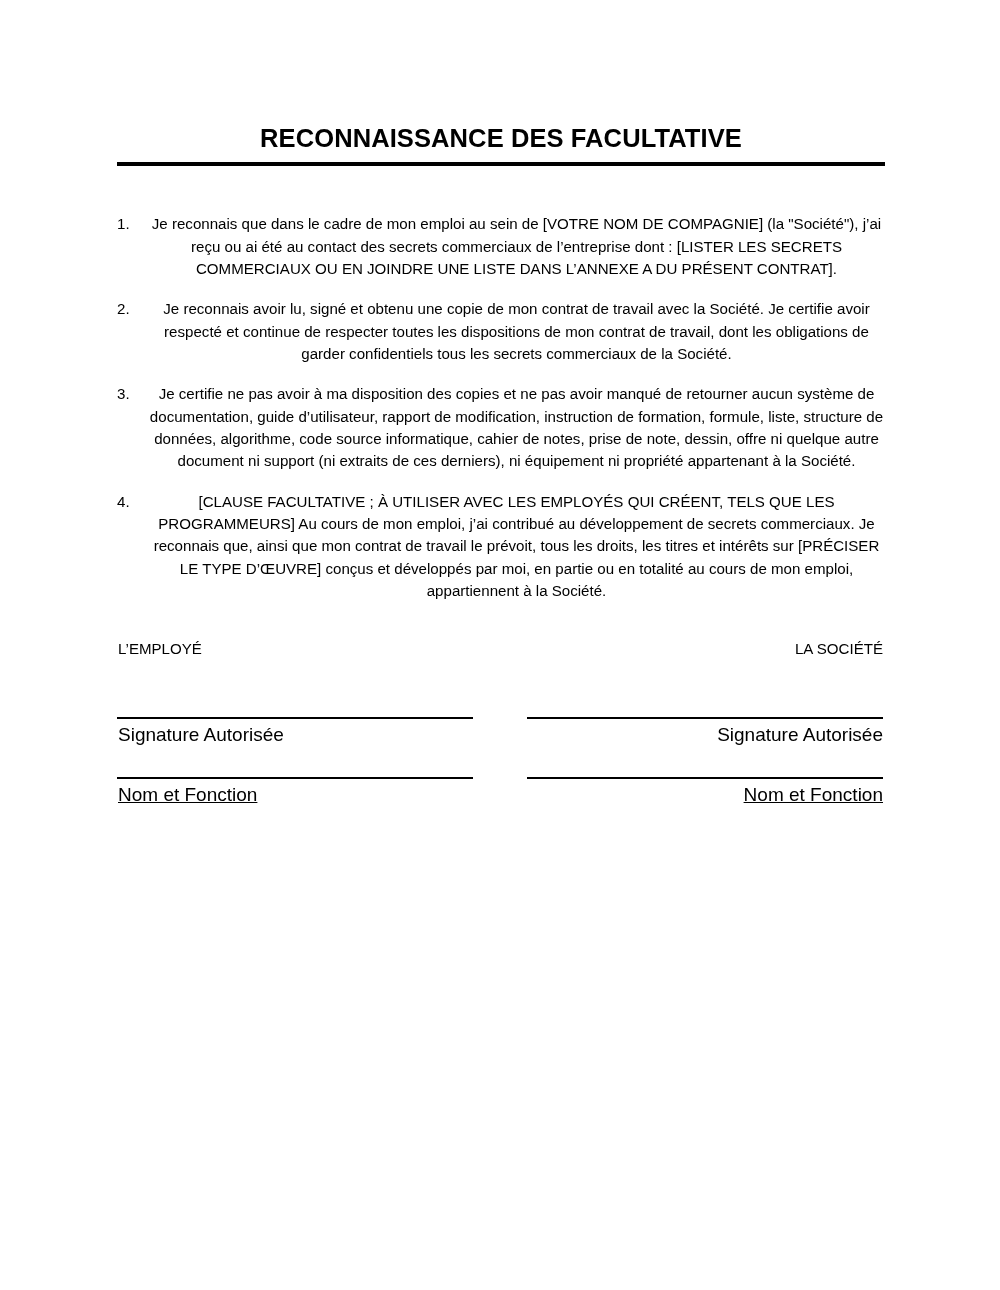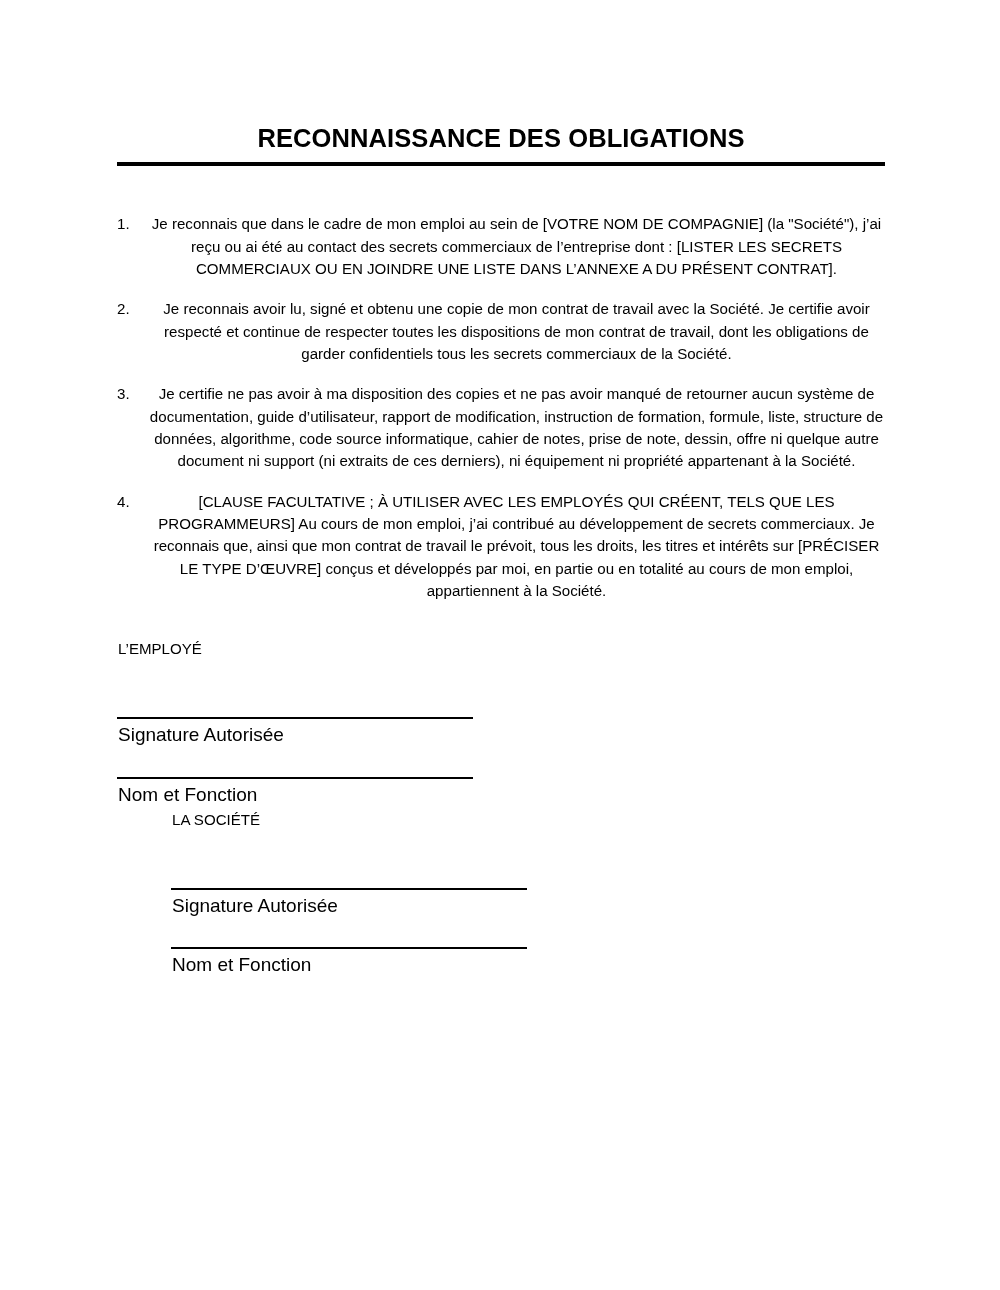--- a/index.html
+++ b/index.html
@@ -84,45 +84,47 @@
 
   .clause-text {
     display: block;
     text-align: center;
   }
 
   
   .sig-block {
     margin-top: 36px;
     display: flex;
-    flex-direction: column;
+    flex-direction: row;
     justify-content: flex-start;
   }
 
   .sig-col {
     width: 356px;
     flex: 0 0 auto;
   }
 
   .sig-col.right {
     margin-left: 54px;
+    text-align: right;
   }
 
   .sig-party {
     font-size: 15.1px;
     line-height: 1.4;
     margin: 0 0 0 1px;
   }
 
   .sig-field {
     margin-top: 58px;
   }
 
   .sig-field.second {
     margin-top: 28px;
+    text-decoration: underline;
   }
 
   .sig-line {
     height: 0;
     border-top: 2px solid #000000;
     width: 100%;
   }
 
   .sig-caption {
     font-size: 19px;
@@ -130,21 +132,21 @@
     margin-top: 3px;
     margin-left: 1px;
   }
 </style>
 </head>
 <body>
 
 <div class="page">
   <div class="content">
 
-    <h1 class="doc-title">RECONNAISSANCE DES OBLIGATIONS</h1>
+    <h1 class="doc-title">RECONNAISSANCE DES FACULTATIVE</h1>
 
     <div class="title-rule"></div>
 
     <ol class="clause-list">
 
       <li class="clause">
         <span class="clause-num">1.</span>
         <span class="clause-text">Je reconnais que dans le cadre de mon emploi au sein de [VOTRE NOM DE COMPAGNIE] (la "Société"), j’ai reçu ou ai été au contact des secrets commerciaux de l’entreprise dont : [LISTER LES SECRETS COMMERCIAUX OU EN JOINDRE UNE LISTE DANS L’ANNEXE A DU PRÉSENT CONTRAT].</span>
       </li>
 

